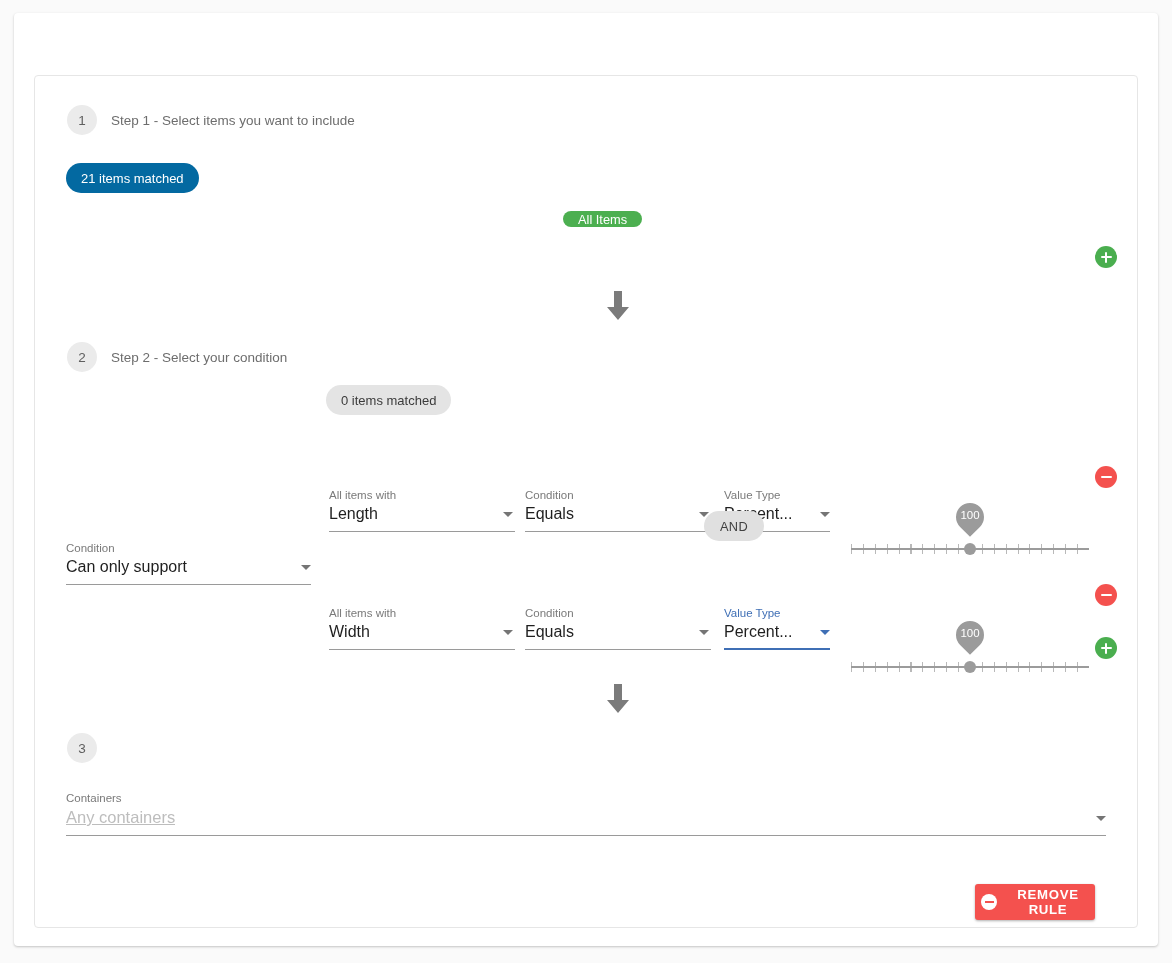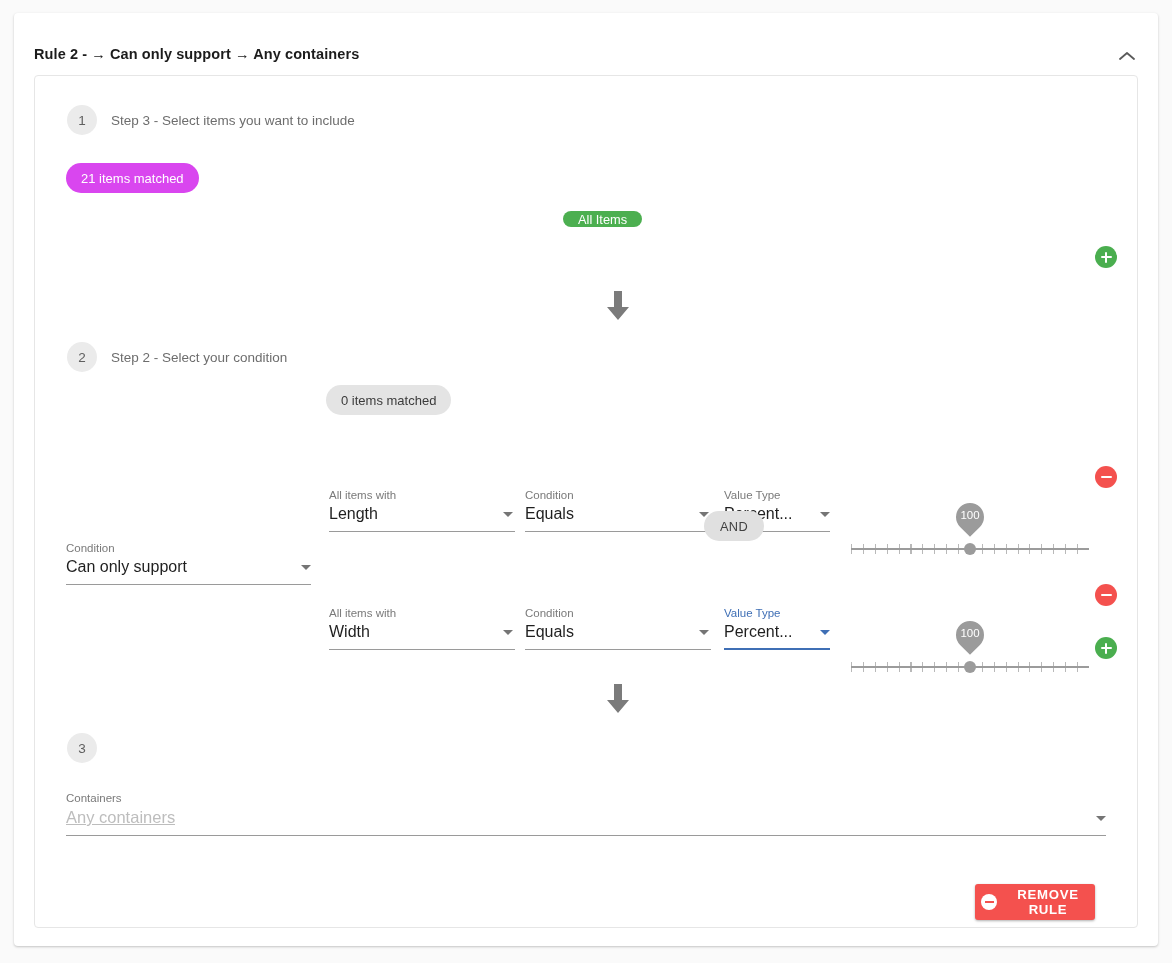--- a/index.html
+++ b/index.html
@@ -87,21 +87,21 @@
     position: absolute;
     display: flex; align-items: center; justify-content: center;
     border-radius: 16px;
     font-size: 13px;
     white-space: nowrap;
     cursor: default;
   }
   #chip-matched-1 {
     left: 31px; top: 87px;
     height: 30px; padding: 0 15px;
-    background: #d946ef;
+    background: #0369a1;
     color: #ffffff;
   }
   #chip-all-items {
     left: 528px; top: 135px;
     height: 16px; padding: 0 15px;
     background: #4caf50;
     color: #ffffff;
     font-size: 12.8px;
   }
   #chip-matched-2 {
@@ -284,36 +284,26 @@
     width: 9px; height: 2px;
     background: #f4514e;
   }
 </style>
 </head>
 <body>
 
 <div class="page">
   <div class="rule-card">
 
-    <div class="rule-header">
-      <div class="rule-title">Rule 2 - → Can only support → Any containers</div>
-      <button class="collapse-btn">
-        <span>
-          <svg width="16" height="10" viewBox="0 0 16 10">
-            <path d="M1 8 L8 2 L15 8" stroke="#5a5a5a" stroke-width="1.8" fill="none" stroke-linecap="round" stroke-linejoin="round"></path>
-          </svg>
-        </span>
-      </button>
-    </div>
 
     <div class="inner-panel">
 
       <div class="step-row" id="step1-row">
         <div class="step-circle">1</div>
-        <div class="step-text">Step 3 - Select items you want to include</div>
+        <div class="step-text">Step 1 - Select items you want to include</div>
       </div>
 
       <div class="chip" id="chip-matched-1">21 items matched</div>
 
       <div class="chip" id="chip-all-items">All Items</div>
 
       <button class="round-btn green" id="add-item-btn">
         <span class="bar h"></span>
         <span class="bar v"></span>
       </button>

